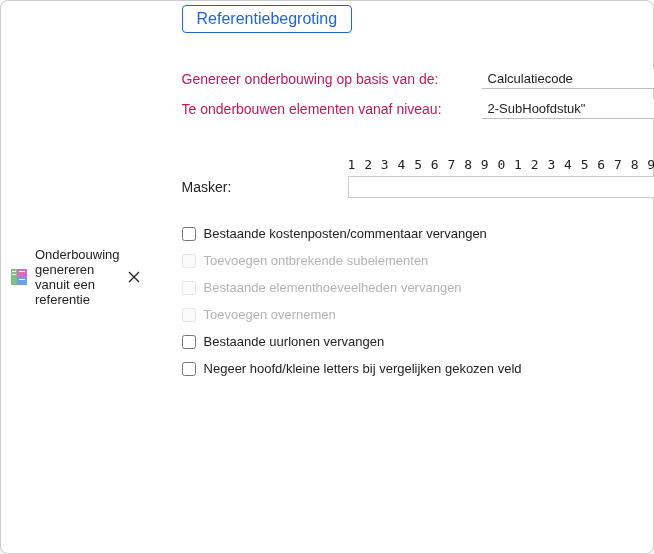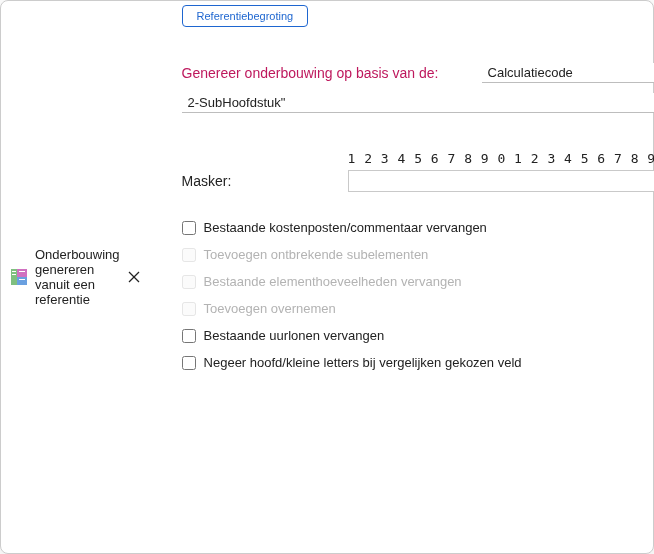--- a/index.html
+++ b/index.html
@@ -61,21 +61,21 @@
     align-items: center;
     gap: 10px;
     margin-bottom: 36px;
   }
   .ref-button {
     border: 1.5px solid #1e66d0;
     color: #1e66d0;
     background: #fff;
     border-radius: 4px;
     padding: 4px 14px;
-    font-size: 11px;
+    font-size: 16px;
     cursor: pointer;
   }
   .ref-readonly {
     flex: 1;
     border-bottom: 1px solid #c9c9c9;
     padding: 3px 6px;
     font-size: 13px;
     color: #222;
   }
   .form-row {
@@ -218,20 +218,21 @@
         <div class="select">Calculatiecode</div>
         <span class="select-caret">
           <svg viewBox="0 0 10 10">
               <path d="M1 3 L5 7 L9 3" fill="none" stroke="#555" stroke-width="1.2"></path>
             </svg>
         </span>
       </div>
     </div>
 
     <div class="form-row">
+      <label class="lbl">Te onderbouwen elementen vanaf niveau:</label>
       <div class="select-wrap">
         <div class="select">2-SubHoofdstuk"</div>
         <span class="select-caret">
           <svg viewBox="0 0 10 10">
               <path d="M1 3 L5 7 L9 3" fill="none" stroke="#555" stroke-width="1.2"></path>
             </svg>
         </span>
       </div>
     </div>
 

